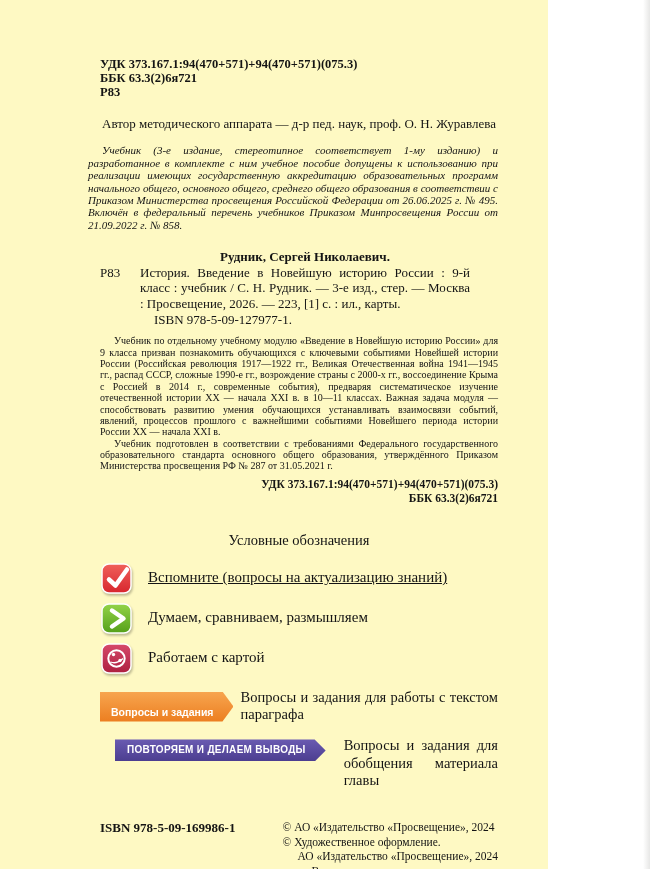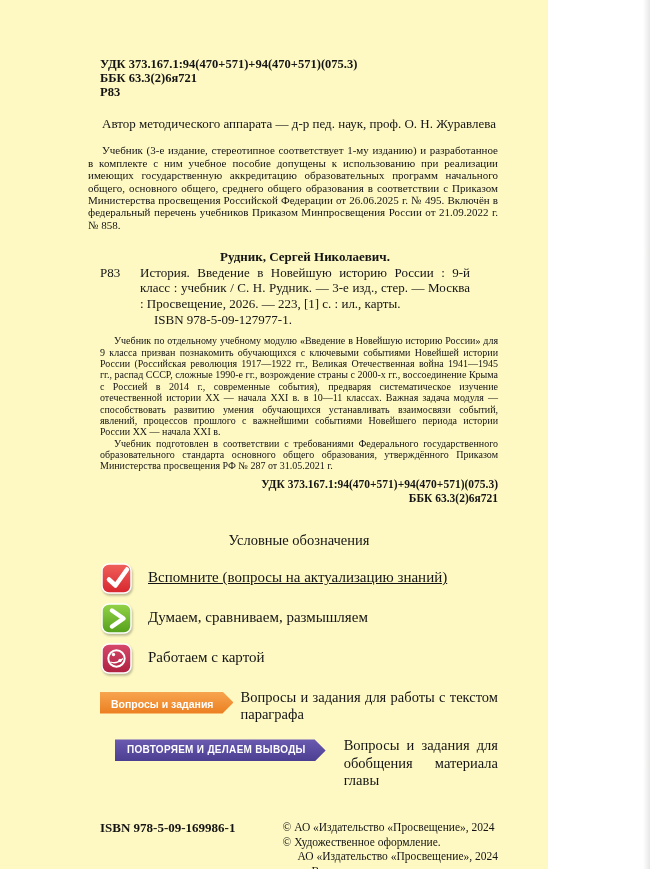--- a/index.html
+++ b/index.html
@@ -10,21 +10,21 @@
     color: #141414;
     position: relative;
     overflow: hidden;
   }
   .page { width: 548px; height: 869px; padding: 58px 50px 0 100px; position: relative; background:#fef9c3; }
   .page-edge { position:absolute; top:0; right:0; width:7px; height:869px; background:linear-gradient(to right,#ffffff,#e7e7e6); }
 
   .codes-top { font-size: 12.5px; line-height: 1.1; font-weight: bold; }
   .author-line { text-align: center; font-size: 13px; margin-top: 17px; }
 
-  .smallprint { font-size: 11px; line-height: 1.13; text-align: justify; }
+  .smallprint { font-size: 11px; line-height: 1.13; text-align: justify; font-style: italic; }
   .admission { margin-top: 12px; margin-left: -12px; margin-right: 0; text-indent: 14px; }
 
   .bib { margin-top: 18px; font-size: 13px; line-height: 1.2; }
   .bib-author { font-weight: bold; width: 330px; margin-left: 40px; text-align: center; }
   .bib-row { display: flex; }
   .bib-code { width: 40px; flex: 0 0 40px; }
   .bib-entry { width: 330px; text-align: justify; }
   .bib-isbn { margin-left: 54px; }
 
   .annotation { margin-top: 8px; }
@@ -37,21 +37,21 @@
   .legend-item.first { margin-top: 12px; text-decoration: underline; }
   .legend-icon { flex: 0 0 34px; height: 34px; filter: drop-shadow(1px 2px 1px rgba(0,0,0,.25)); }
   .legend-label { font-size: 15px; }
 
   .badge-row { display: flex; align-items: flex-start; margin-top: 14px; }
   .badge {
     font-family: "Liberation Sans", sans-serif;
     font-weight: bold; color: #ffffff; white-space: nowrap;
     clip-path: polygon(0 0, calc(100% - 11px) 0, 100% 50%, calc(100% - 11px) 100%, 0 100%);
   }
-  .badge-orange { background: linear-gradient(#f7a54f, #ec7e20); font-size: 10.5px; padding: 6px 20px 4px 11px; margin-top: 3px; }
+  .badge-orange { background: linear-gradient(#f7a54f, #ec7e20); font-size: 10.5px; padding: 14px 20px 4px 11px; margin-top: 3px; }
   .badge-purple { background: linear-gradient(#6a5bb2, #4c3e90); font-size: 10px; padding: 5px 20px 6px 12px; margin-left: 15px; margin-top: 2px; letter-spacing: .3px; }
   .badge-desc { flex: 1; font-size: 14.5px; line-height: 1.2; text-align: justify; }
   .badge-desc.d1 { margin-left: 7px; }
   .badge-desc.d2 { margin-left: 18px; }
 
   .footer { display: flex; justify-content: space-between; align-items: flex-start; margin-top: 30px; }
   .footer-isbn { font-weight: bold; font-size: 13px; }
   .footer-copy { font-size: 11.5px; line-height: 1.3; }
   .copy-line.ind1 { padding-left: 15px; }
   .copy-line.ind2 { padding-left: 29px; }

